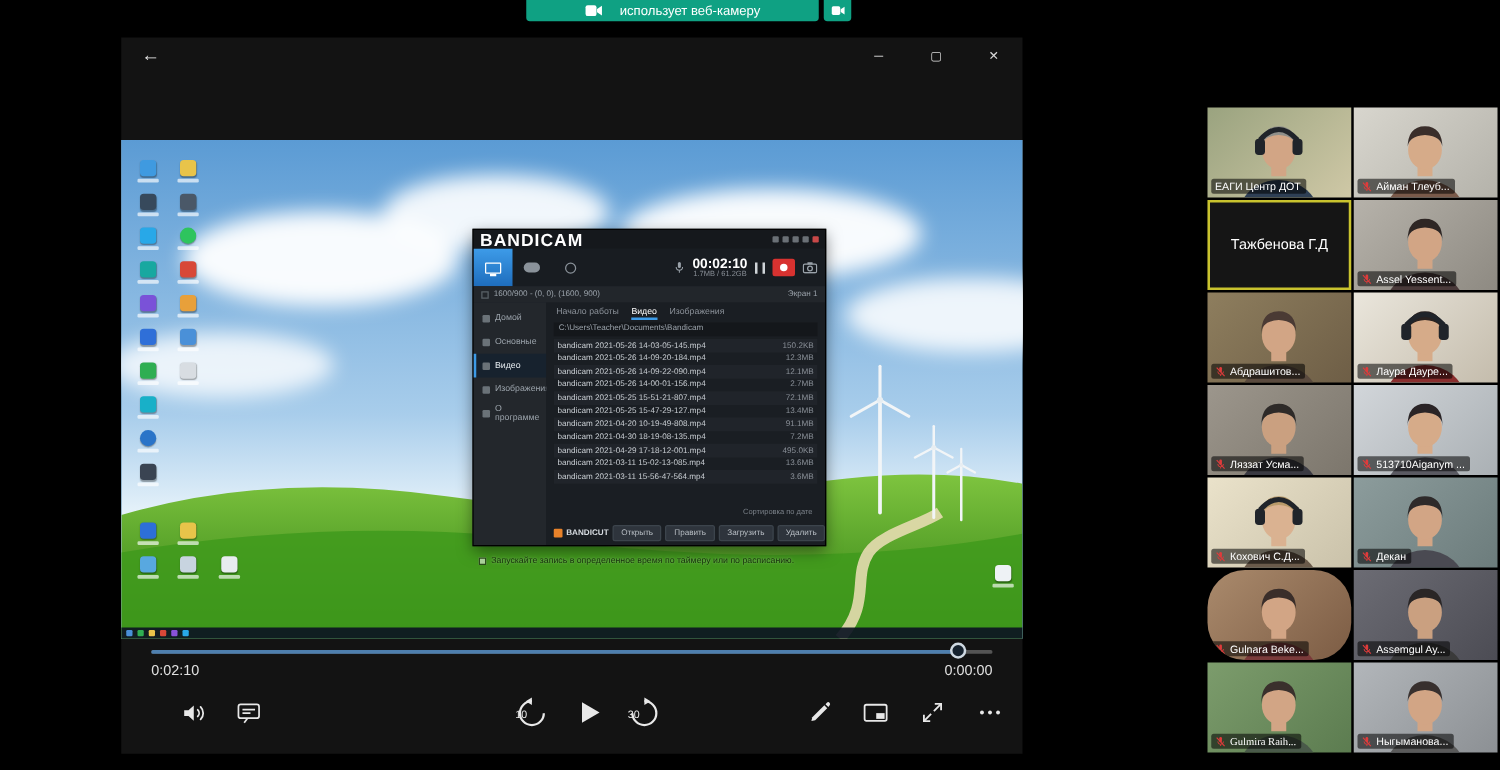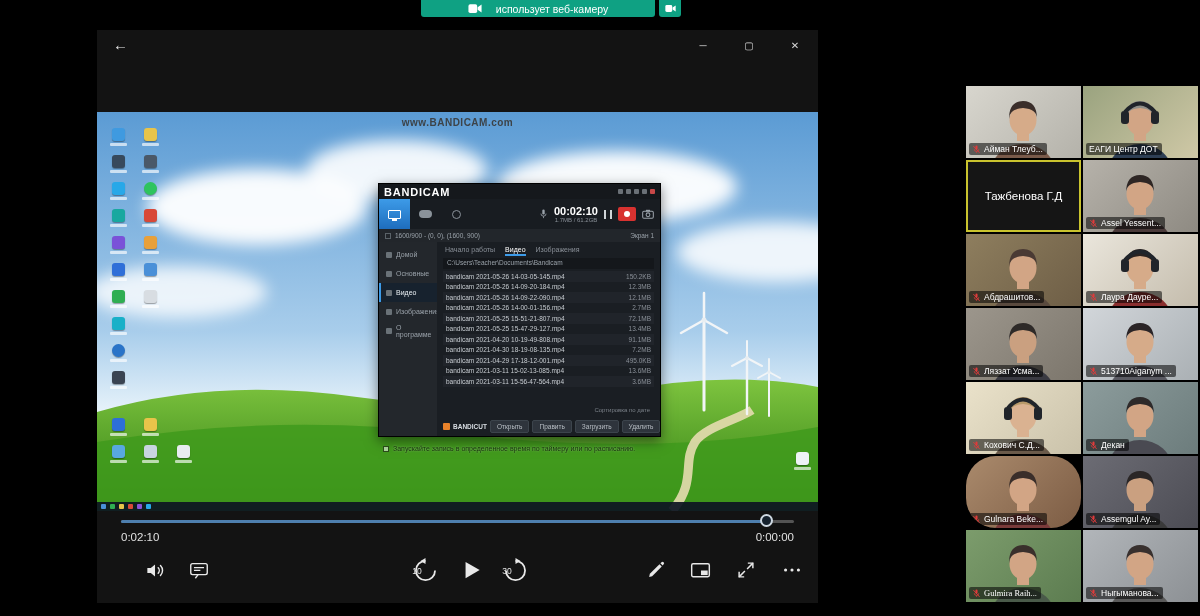--- a/index.html
+++ b/index.html
@@ -27,21 +27,21 @@
 .dicon-g{width:13px;height:13px;box-shadow:0 1px 1px rgba(0,0,0,.35)}
 .dicon-l{width:17px;height:3px;background:rgba(255,255,255,.65);border-radius:1px;margin-top:2px}
 #taskbar{position:absolute;left:0;bottom:0;width:100%;height:9px;background:rgba(12,20,34,.92);display:flex;align-items:center;gap:4px;padding:0 4px}
 .tb-dot{width:5px;height:5px;border-radius:1px}
 #status-note{position:absolute;left:286px;top:333px;display:flex;align-items:center;gap:4px;font-size:7px;color:#15300a;text-shadow:0 0 2px rgba(255,255,255,.4)}
 .note-box{width:6px;height:6px;border:1px solid #2a4a1a;background:rgba(255,255,255,.55)}
 
 
 #bandicam{position:absolute;left:281px;top:71px;width:283px;height:254px;background:#1d2126;border:1px solid #000;box-shadow:0 4px 12px rgba(0,0,0,.5);display:flex;flex-direction:column}
 .bc-titlebar{height:15px;background:#15181c;display:flex;align-items:center;padding:0 5px;flex:0 0 auto}
-.bc-logo{color:#fff;font-size:11px;font-weight:bold;letter-spacing:.8px}
+.bc-logo{color:#fff;font-size:14px;font-weight:bold;letter-spacing:.8px}
 .bc-ticons{margin-left:auto;display:flex;gap:3px;align-items:center}
 .bc-tico{width:5px;height:5px;background:#6a7076;border-radius:1px}
 .bc-tico.red{background:#c84848}
 .bc-modebar{height:30px;background:#181c21;display:flex;align-items:stretch;flex:0 0 auto}
 .bc-tab{width:31px;display:flex;align-items:center;justify-content:center}
 .bc-tab.active{background:linear-gradient(#3d9be8,#1e6dbd)}
 .ico-monitor{width:13px;height:9px;border:1.5px solid #fff;border-radius:1px;position:relative}
 .ico-monitor::after{content:"";position:absolute;left:3px;bottom:-3px;width:5px;height:2px;background:#fff}
 .ico-gamepad{width:13px;height:8px;background:#8a929a;border-radius:4px}
 .ico-cam{width:9px;height:9px;border:1.5px solid #8a929a;border-radius:50%}
@@ -173,21 +173,20 @@
         <line x1="672" y1="260" x2="672" y2="304" stroke-width="2"></line>
         <g transform="translate(672,260)" stroke-width="1.8">
           <line x1="0" y1="0" x2="0" y2="-13"></line>
             <line x1="0" y1="0" x2="11" y2="6"></line>
             <line x1="0" y1="0" x2="-11" y2="6"></line>
         </g>
         <circle cx="672" cy="260" r="1.7" fill="#e8eef2" stroke="none"></circle>
       </g>
     </svg>
 
-    <div id="watermark">www.BANDICAM.com</div>
     <div id="dicons">
         <div class="dicon" style="left: 10px; top: 16px;">
           <span class="dicon-g" style="background: rgb(63, 154, 224); border-radius: 3px;"></span>
           <span class="dicon-l"></span>
         </div>
         <div class="dicon" style="left: 10px; top: 43px;">
           <span class="dicon-g" style="background: rgb(55, 73, 92); border-radius: 3px;"></span>
           <span class="dicon-l"></span>
         </div>
         <div class="dicon" style="left: 10px; top: 70px;">
@@ -489,51 +488,51 @@
       <svg width="22" height="22" viewBox="0 0 24 24">
           <circle cx="5" cy="12" r="1.7" fill="#e8e8e8"></circle>
           <circle cx="12" cy="12" r="1.7" fill="#e8e8e8"></circle>
           <circle cx="19" cy="12" r="1.7" fill="#e8e8e8"></circle>
         </svg>
     </button>
   </div>
 </div>
 
 <div id="pgrid">
-    <div class="ptile" style="background: linear-gradient(135deg, rgb(216, 214, 206), rgb(180, 178, 170));">
-      <svg viewBox="0 0 115 72" preserveAspectRatio="xMidYMax slice" style="position:absolute;inset:0;width:100%;height:100%">
-        <ellipse cx="57" cy="86" rx="32" ry="28" fill="#7a5a4a"></ellipse>
-        <rect x="51" y="43" width="12" height="12" fill="#d6ab89"></rect>
-        <ellipse cx="57" cy="34" rx="13.5" ry="15.5" fill="#d6ab89"></ellipse>
-        <path d="M43 33 Q43 15 57 15 Q71 15 71 33 Q71 23 57 22 Q43 23 43 33 Z" fill="#3a2e2a"></path>
-      </svg>
-      <div class="pchip">
-        <svg width="9" height="9" viewBox="0 0 12 12">
-          <rect x="4.6" y="0.8" width="2.8" height="5.6" rx="1.4" fill="#e03b3b"></rect>
-          <path d="M3 5.6 a3 3 0 0 0 6 0" fill="none" stroke="#e03b3b" stroke-width="1"></path>
-          <line x1="6" y1="8.6" x2="6" y2="10.4" stroke="#e03b3b" stroke-width="1"></line>
-          <line x1="1.8" y1="1.4" x2="10.2" y2="10.6" stroke="#e03b3b" stroke-width="1.2"></line>
-        </svg>
-        <span>Айман Тлеуб...</span>
-      </div>
-    </div>
     <div class="ptile" style="background: linear-gradient(135deg, rgb(154, 163, 127), rgb(207, 200, 166));">
       <svg viewBox="0 0 115 72" preserveAspectRatio="xMidYMax slice" style="position:absolute;inset:0;width:100%;height:100%">
         <ellipse cx="57" cy="86" rx="32" ry="28" fill="#2e3f55"></ellipse>
         <rect x="51" y="43" width="12" height="12" fill="#d2a585"></rect>
         <ellipse cx="57" cy="34" rx="13.5" ry="15.5" fill="#d2a585"></ellipse>
         <path d="M43 33 Q43 15 57 15 Q71 15 71 33 Q71 23 57 22 Q43 23 43 33 Z" fill="#8f8f8a"></path>
         <path d="M42 26 Q57 9 72 26" fill="none" stroke="#20242a" stroke-width="4"></path>
         <rect x="38" y="25" width="8" height="13" rx="3" fill="#20242a"></rect>
         <rect x="68" y="25" width="8" height="13" rx="3" fill="#20242a"></rect>
       </svg>
       <div class="pchip">
         <span>ЕАГИ Центр ДОТ</span>
       </div>
     </div>
+    <div class="ptile" style="background: linear-gradient(135deg, rgb(216, 214, 206), rgb(180, 178, 170));">
+      <svg viewBox="0 0 115 72" preserveAspectRatio="xMidYMax slice" style="position:absolute;inset:0;width:100%;height:100%">
+        <ellipse cx="57" cy="86" rx="32" ry="28" fill="#7a5a4a"></ellipse>
+        <rect x="51" y="43" width="12" height="12" fill="#d6ab89"></rect>
+        <ellipse cx="57" cy="34" rx="13.5" ry="15.5" fill="#d6ab89"></ellipse>
+        <path d="M43 33 Q43 15 57 15 Q71 15 71 33 Q71 23 57 22 Q43 23 43 33 Z" fill="#3a2e2a"></path>
+      </svg>
+      <div class="pchip">
+        <svg width="9" height="9" viewBox="0 0 12 12">
+          <rect x="4.6" y="0.8" width="2.8" height="5.6" rx="1.4" fill="#e03b3b"></rect>
+          <path d="M3 5.6 a3 3 0 0 0 6 0" fill="none" stroke="#e03b3b" stroke-width="1"></path>
+          <line x1="6" y1="8.6" x2="6" y2="10.4" stroke="#e03b3b" stroke-width="1"></line>
+          <line x1="1.8" y1="1.4" x2="10.2" y2="10.6" stroke="#e03b3b" stroke-width="1.2"></line>
+        </svg>
+        <span>Айман Тлеуб...</span>
+      </div>
+    </div>
     <div class="ptile active">
       <div class="pname-center">Тажбенова Г.Д</div>
     </div>
     <div class="ptile" style="background: linear-gradient(135deg, rgb(182, 178, 170), rgb(142, 138, 130));">
       <svg viewBox="0 0 115 72" preserveAspectRatio="xMidYMax slice" style="position:absolute;inset:0;width:100%;height:100%">
         <ellipse cx="57" cy="86" rx="32" ry="28" fill="#4a3a3a"></ellipse>
         <rect x="51" y="43" width="12" height="12" fill="#d2a585"></rect>
         <ellipse cx="57" cy="34" rx="13.5" ry="15.5" fill="#d2a585"></ellipse>
         <path d="M43 33 Q43 15 57 15 Q71 15 71 33 Q71 23 57 22 Q43 23 43 33 Z" fill="#2e2624"></path>
       </svg>

